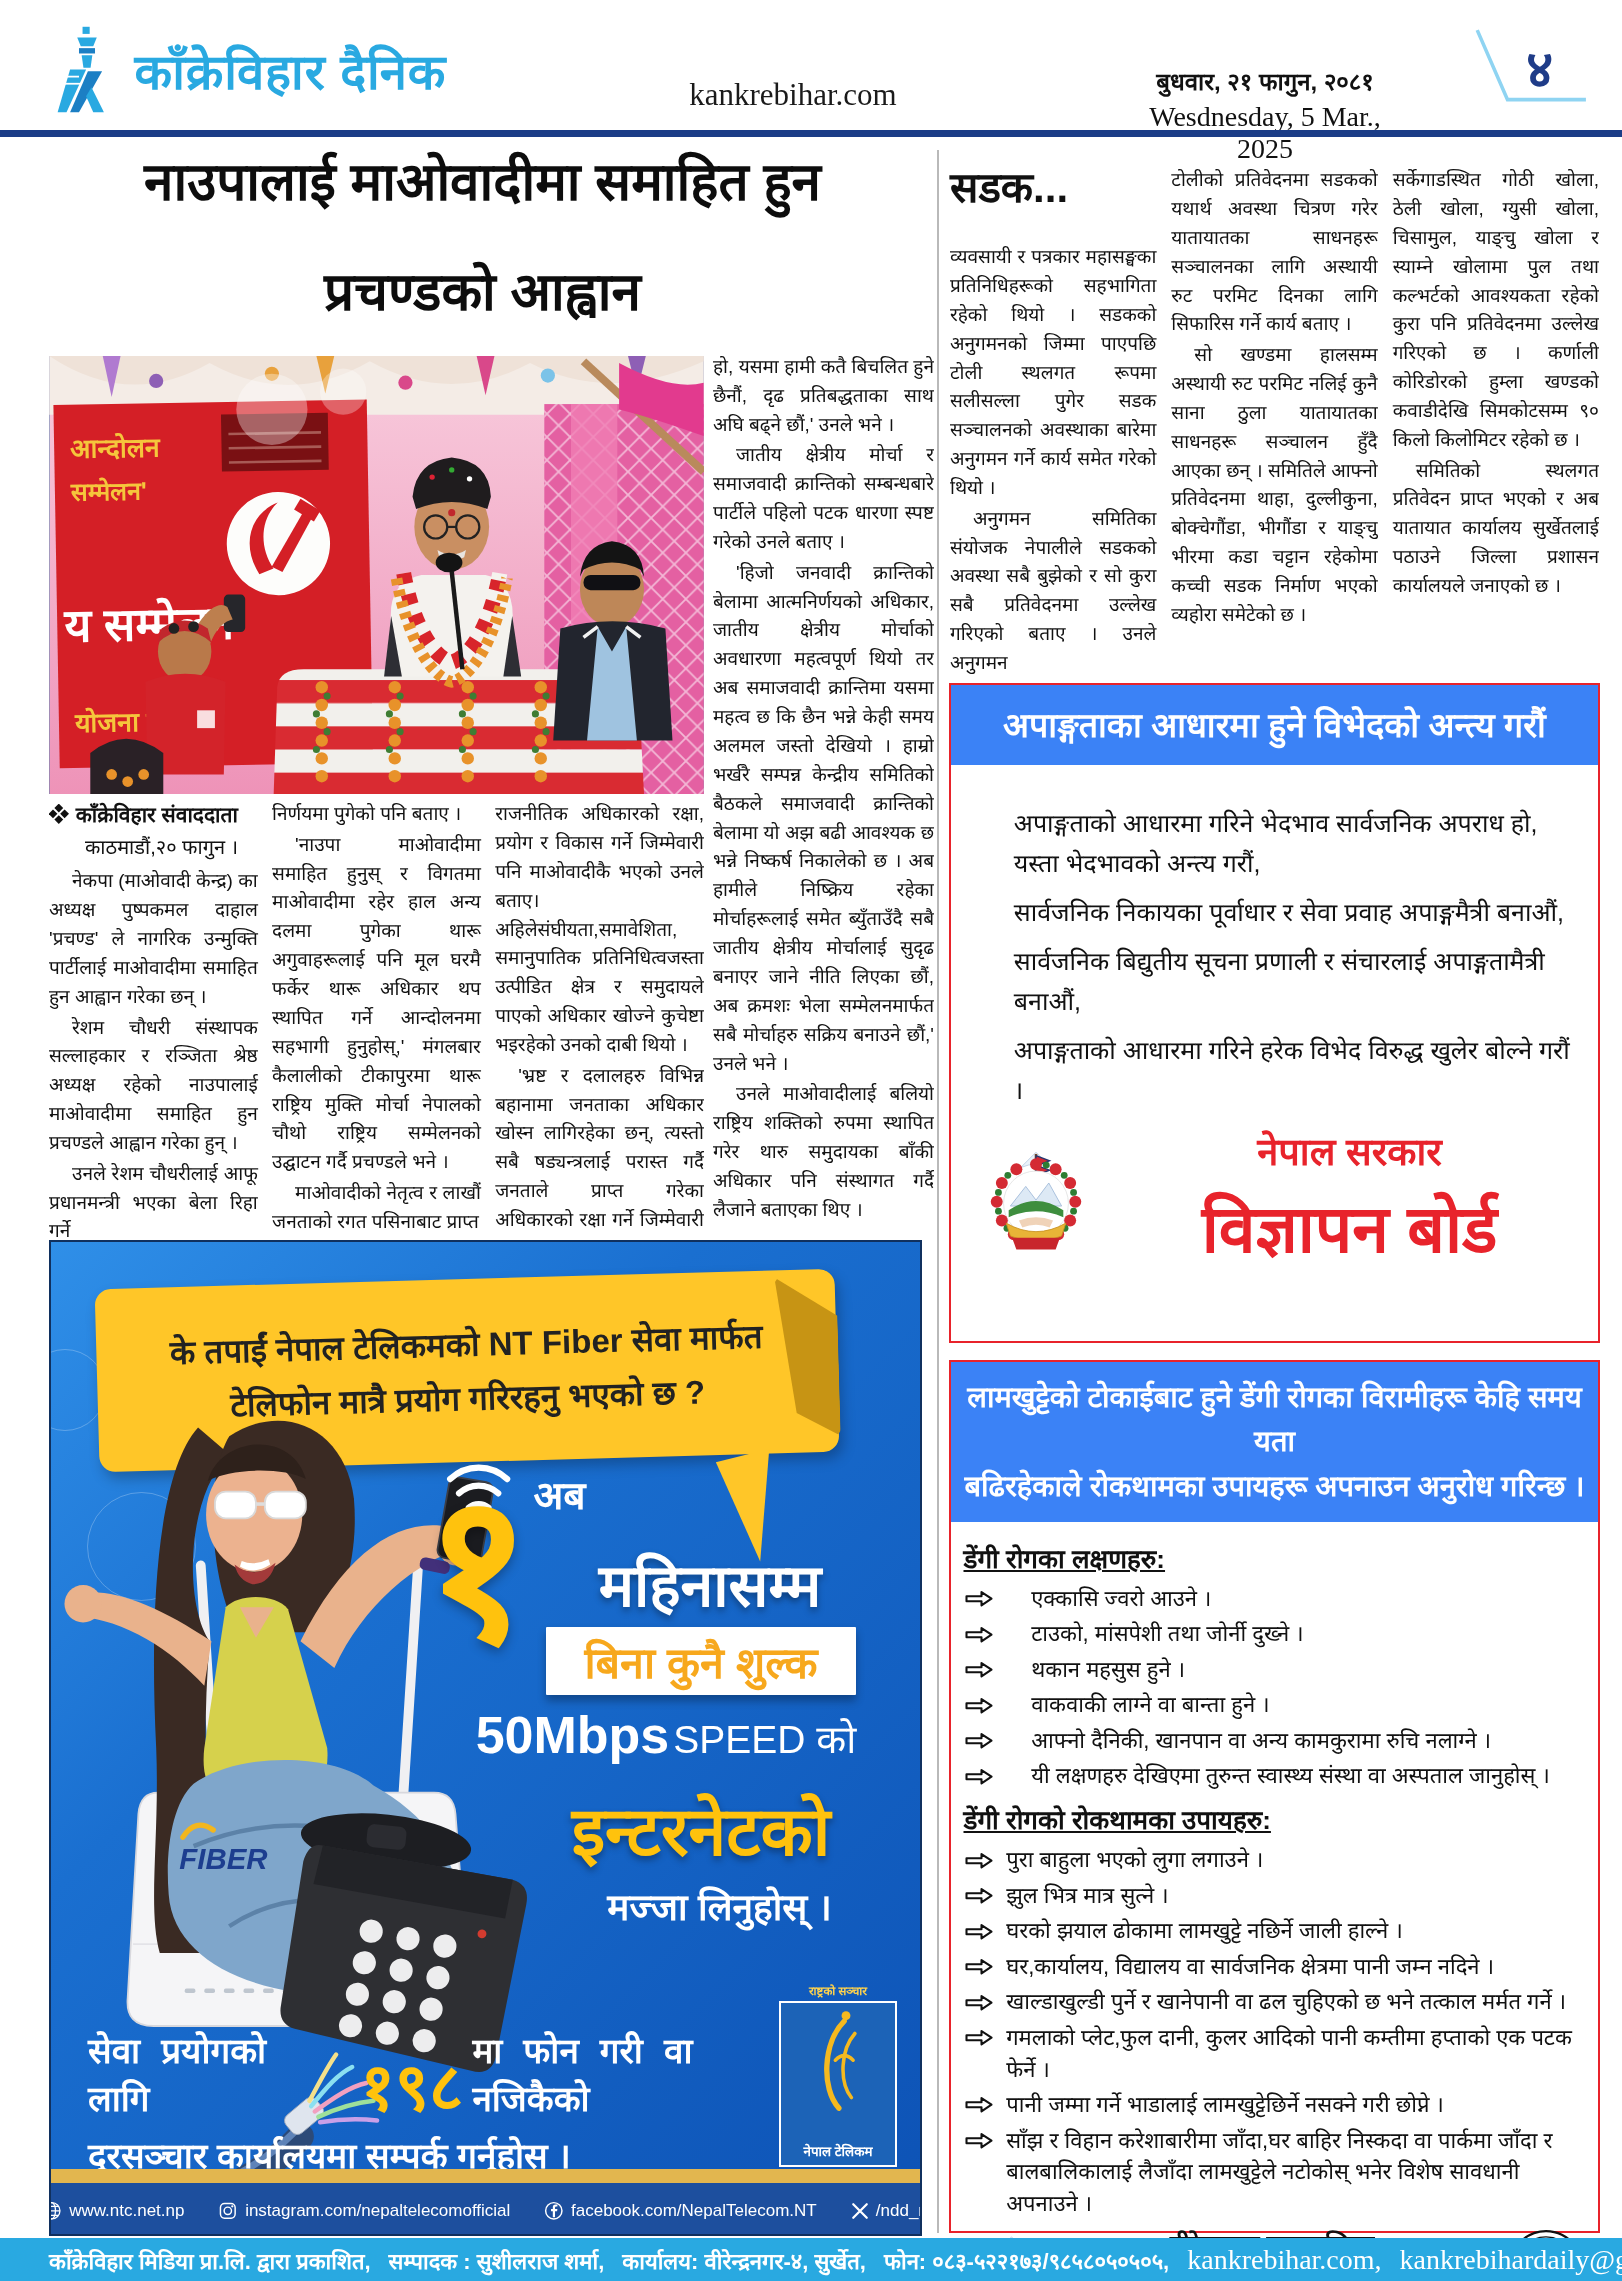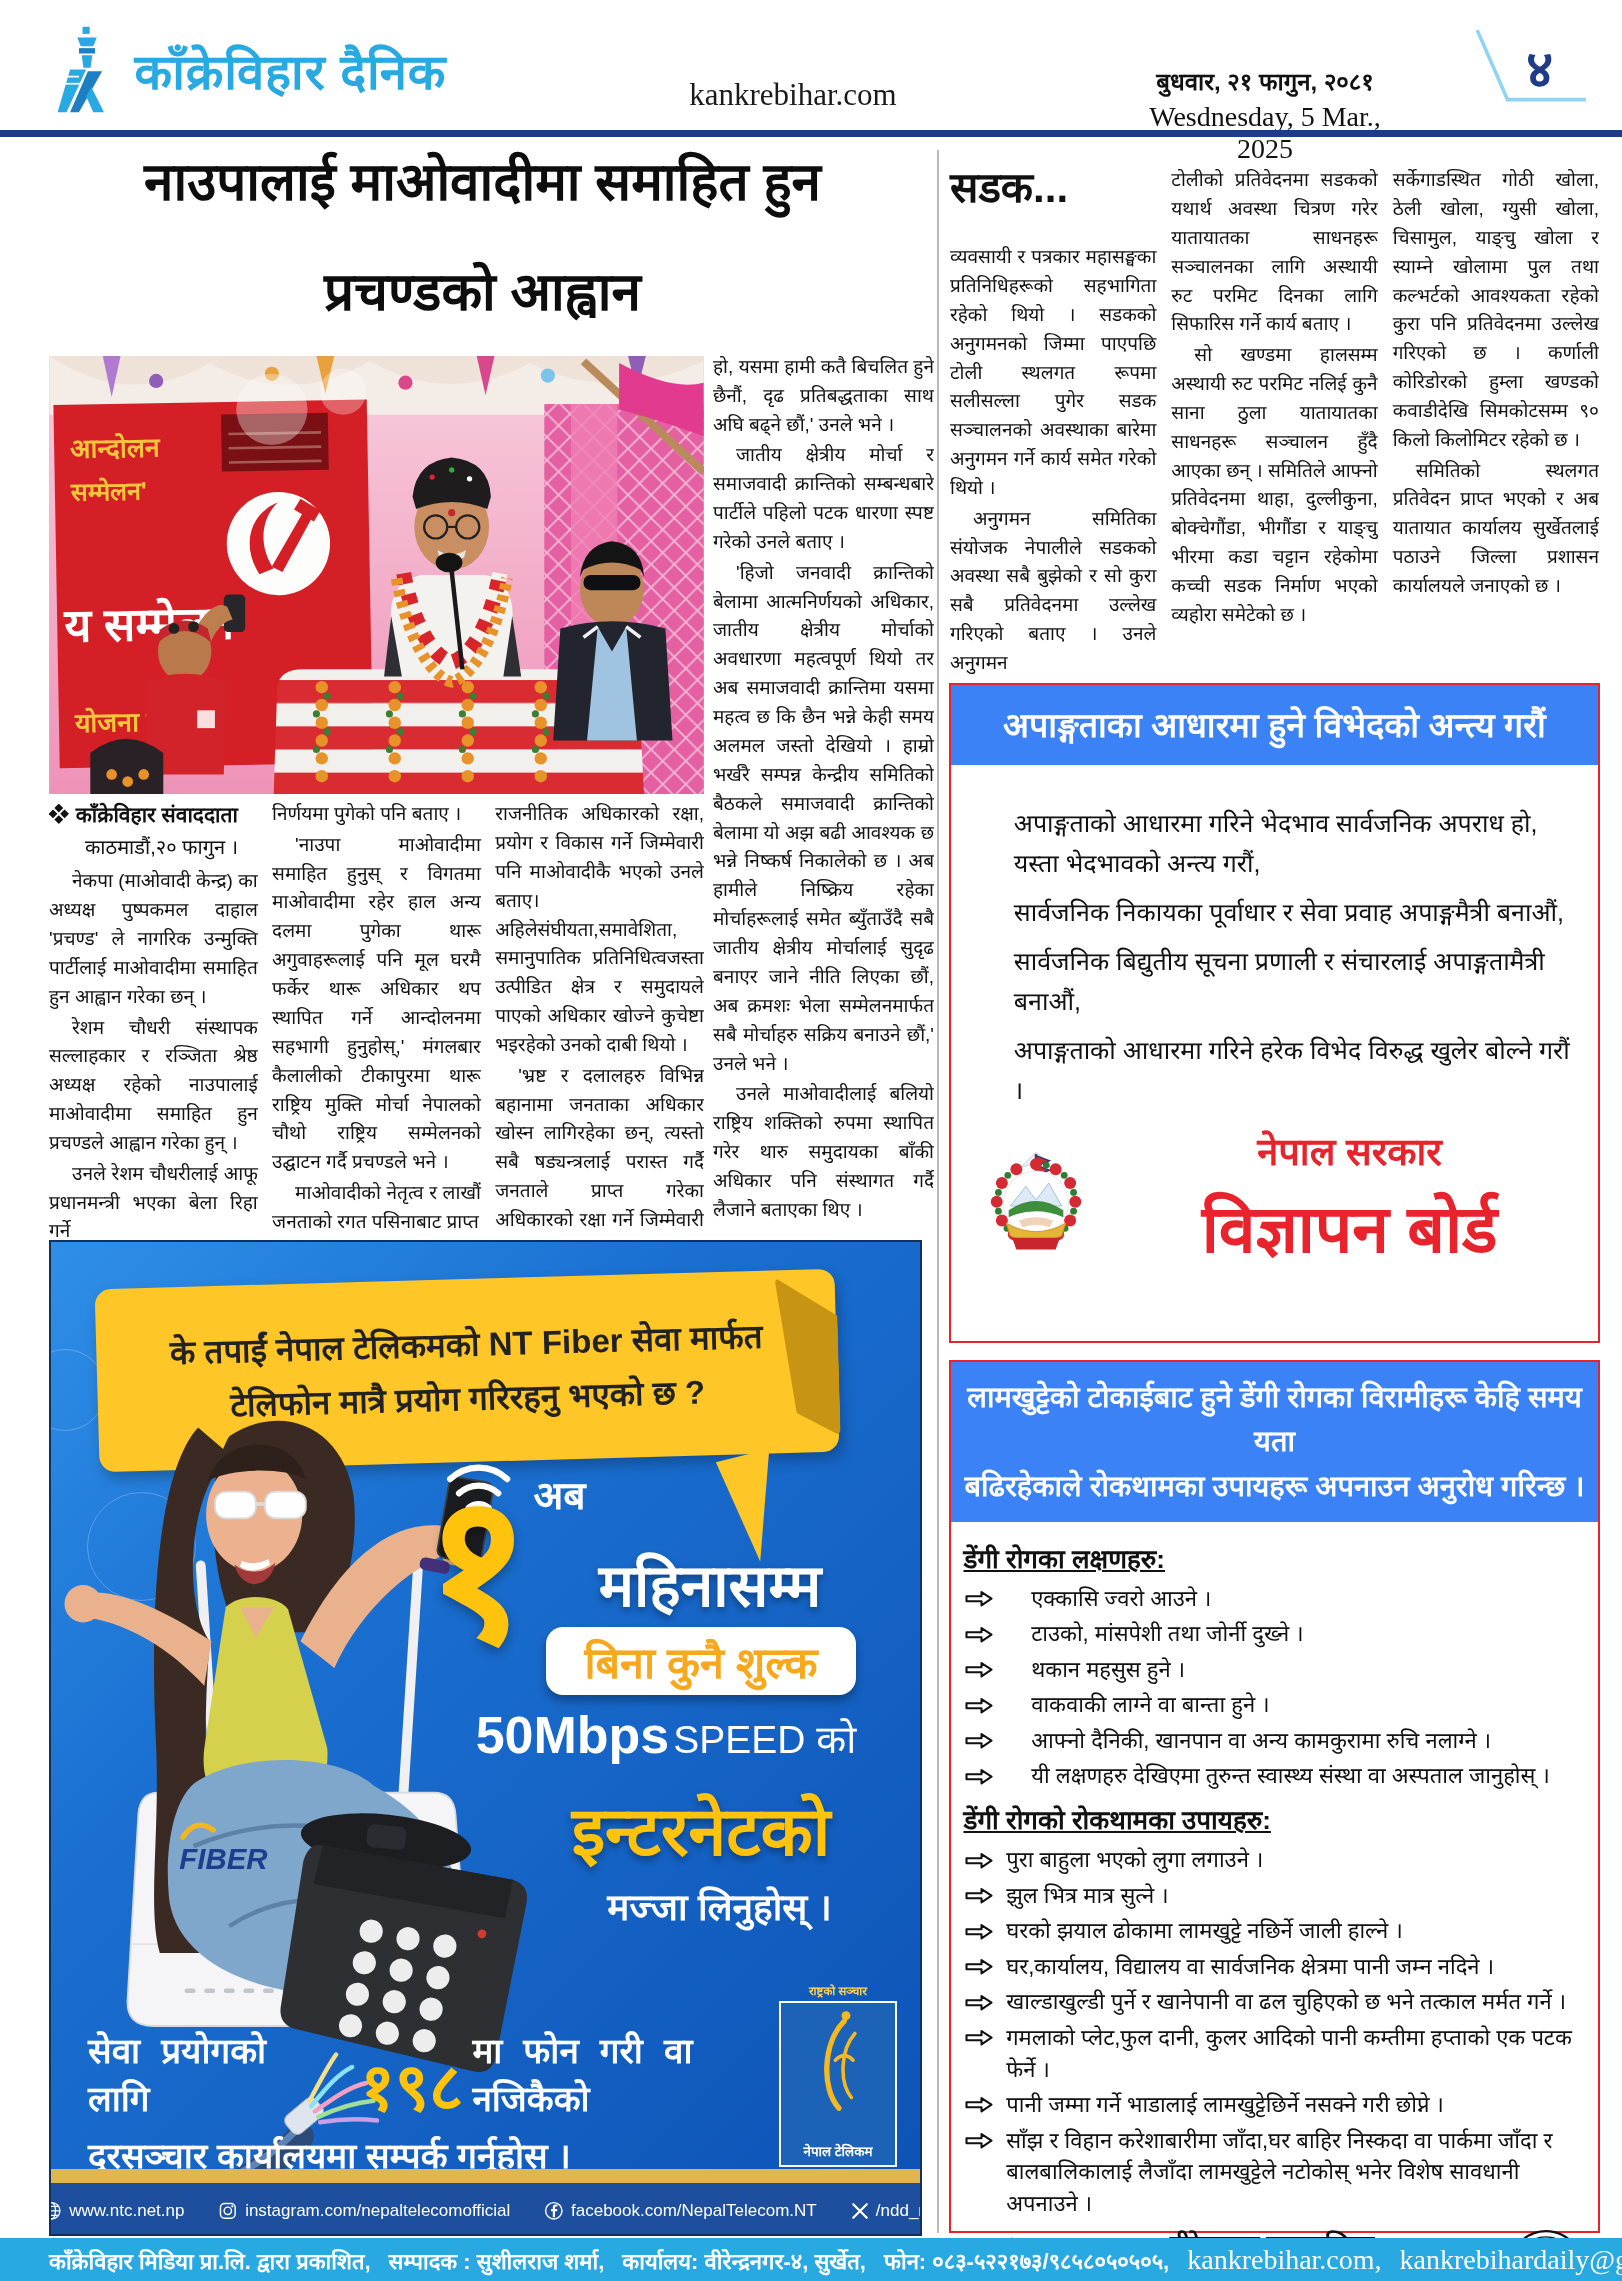--- a/index.html
+++ b/index.html
@@ -21,21 +21,21 @@
 
   
   .np-p{font-size:19px;line-height:1.52;text-align:justify;margin:0 0 1.8px 0;text-indent:23px;}
   .np-p.first{text-indent:0;}
   .vdivider{position:absolute;left:937px;top:150px;width:1.8px;height:2083px;background:#b9b9b9;}
 
   
   .headline{position:absolute;left:37px;width:891px;text-align:center;font-weight:800;color:#0d0d0d;}
   .headline.l1{top:143px;font-size:53px;}
   .headline.l2{top:253px;font-size:53px;}
-  .photo{position:absolute;left:49px;top:356px;width:655px;height:438px;background:#86efac;}
+  .photo{position:absolute;left:49px;top:356px;width:655px;height:438px;background:#0369a1;}
   .lead-col4{position:absolute;left:713px;top:353px;width:221px;height:884px;overflow:hidden;}
   .lead-cols{position:absolute;left:49px;top:800px;width:655px;height:437px;display:grid;
              grid-template-columns:1fr 1fr 1fr;column-gap:14.3px;overflow:hidden;}
   .byline-row{display:flex;align-items:center;gap:7.1px;font-size:21px;font-weight:800;margin-bottom:5.3px;}
   .dateline{font-size:20px;padding-left:36px;margin-bottom:7.1px;}
 
   
   .sadak-title{position:absolute;left:950px;top:157px;font-size:42px;font-weight:800;}
   .sadak-cols{position:absolute;left:950px;top:166px;width:649px;height:515px;display:grid;
               grid-template-columns:1fr 1fr 1fr;column-gap:15px;overflow:hidden;}
@@ -88,21 +88,21 @@
           border-left:19.6px solid transparent;border-right:36px solid transparent;
           border-top:107px solid #ffc628;transform:rotate(-14deg);}
   .ad-ab{position:absolute;left:446px;top:225px;width:125px;text-align:center;
          color:#fff;font-size:39px;font-weight:800;}
   .ad-one{position:absolute;left:355px;top:223px;width:143px;text-align:center;
           color:#ffc20d;font-size:205px;font-weight:900;line-height:1;
           text-shadow:0 5.3px 10.7px rgba(0,0,0,.3);}
   .ad-month{position:absolute;left:481px;top:301px;width:356px;text-align:center;color:#fff;
             font-size:59px;font-weight:900;text-shadow:0 3.6px 7.1px rgba(0,0,0,.35);}
   .ad-freebox{position:absolute;left:495px;top:385px;width:310px;height:68px;background:#fff;
-              border-radius:17px;display:flex;align-items:center;justify-content:center;
+              border-radius:1px;display:flex;align-items:center;justify-content:center;
               box-shadow:0 5.3px 9px rgba(0,0,0,.3);}
   .ad-freebox span{color:#f7a81d;font-size:43px;font-weight:900;}
   .ad-speed{position:absolute;left:419px;top:463px;width:392px;text-align:center;color:#fff;}
   .ad-speed .big{font-size:52px;font-weight:900;}
   .ad-speed .small{font-size:39px;font-weight:500;}
   .ad-internet{position:absolute;left:463px;top:540px;width:374px;text-align:center;
                color:#ffc20d;font-size:68px;font-weight:900;text-shadow:0 3.6px 7.1px rgba(0,0,0,.35);}
   .ad-enjoy{position:absolute;left:499px;top:638px;width:339px;text-align:center;
             color:#fff;font-size:37px;font-weight:700;}
   .ad-contact{position:absolute;left:37px;top:784px;width:686px;color:#fff;}

